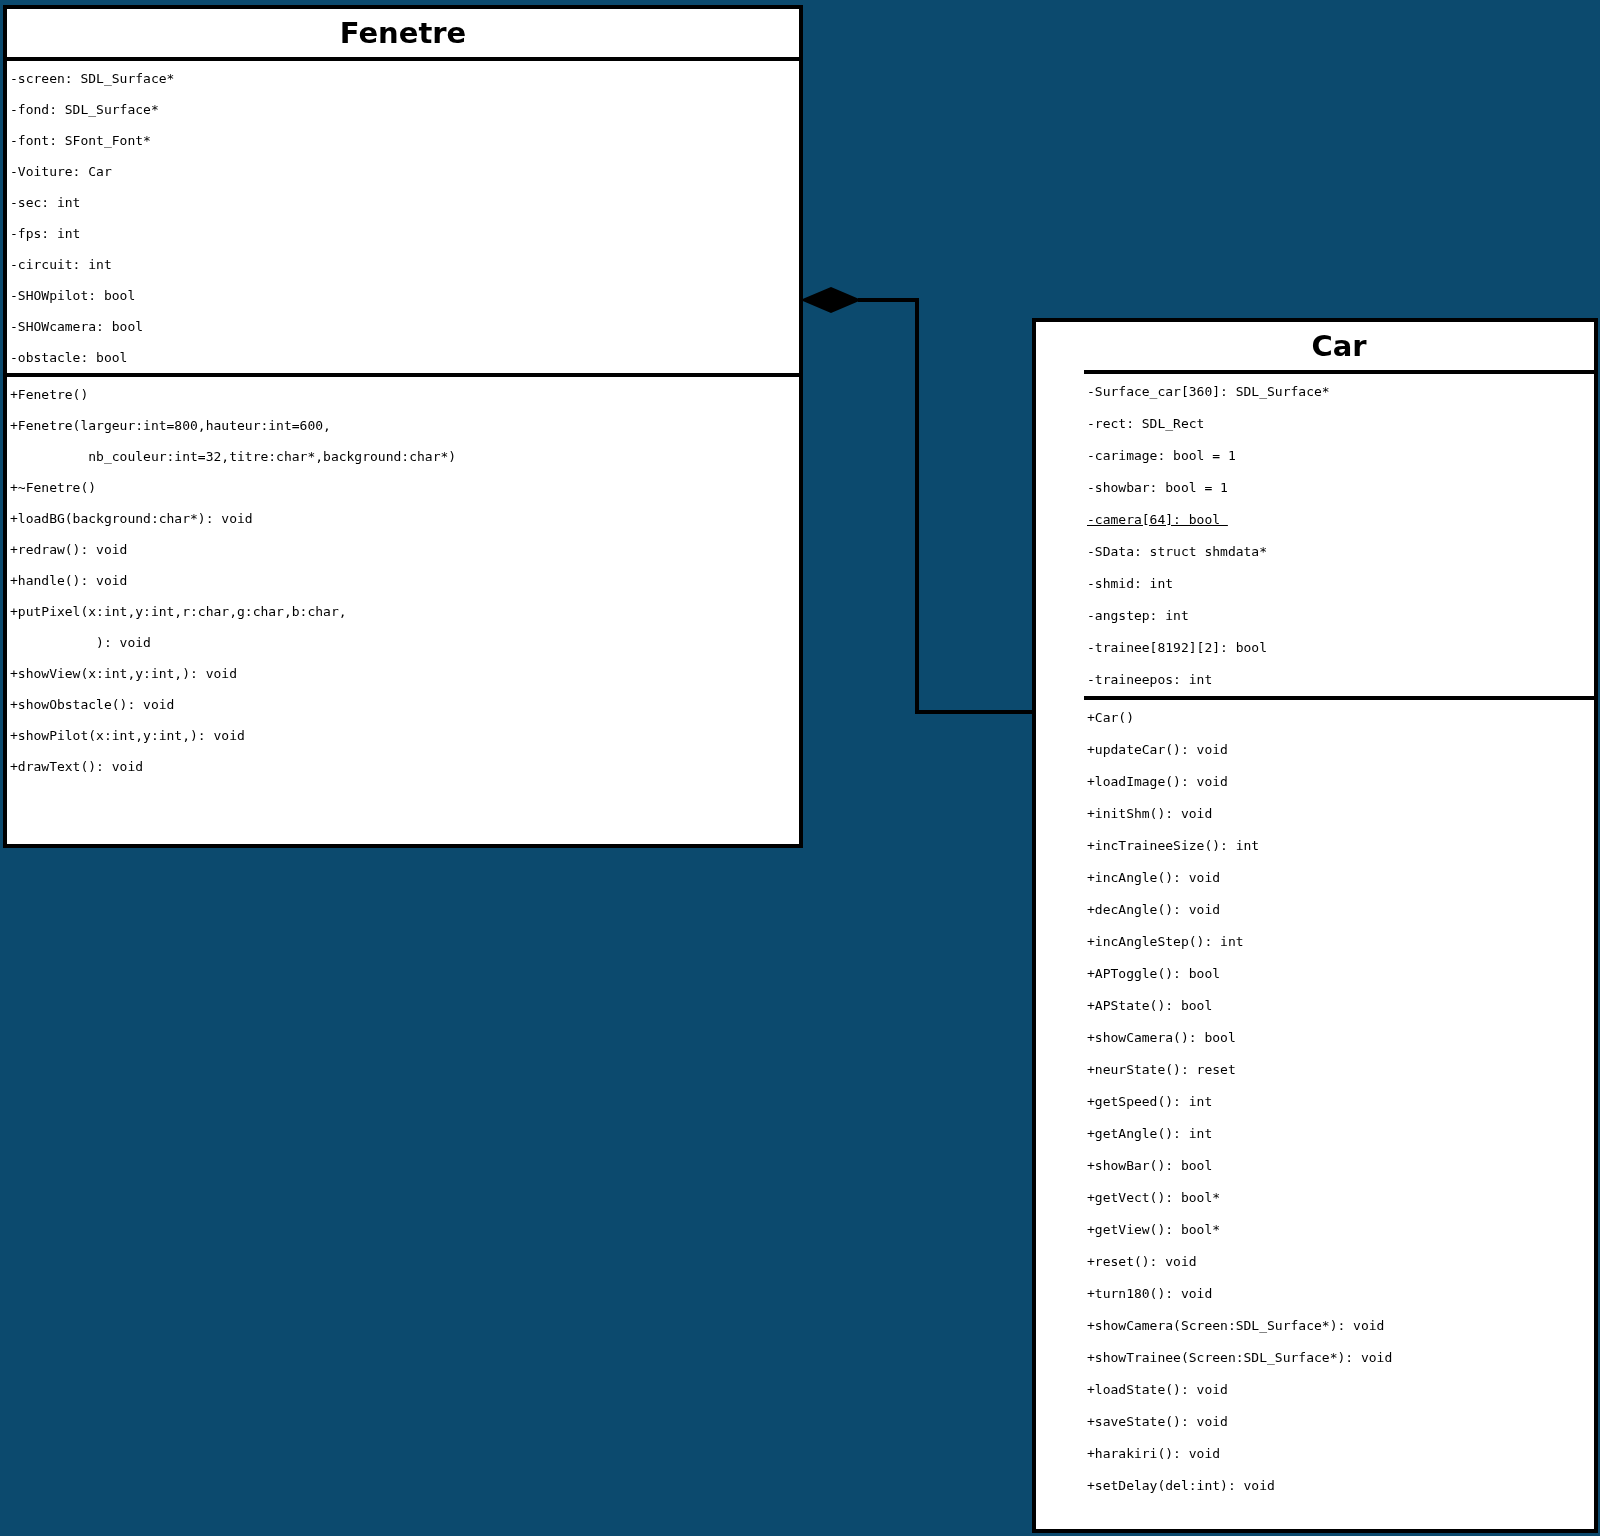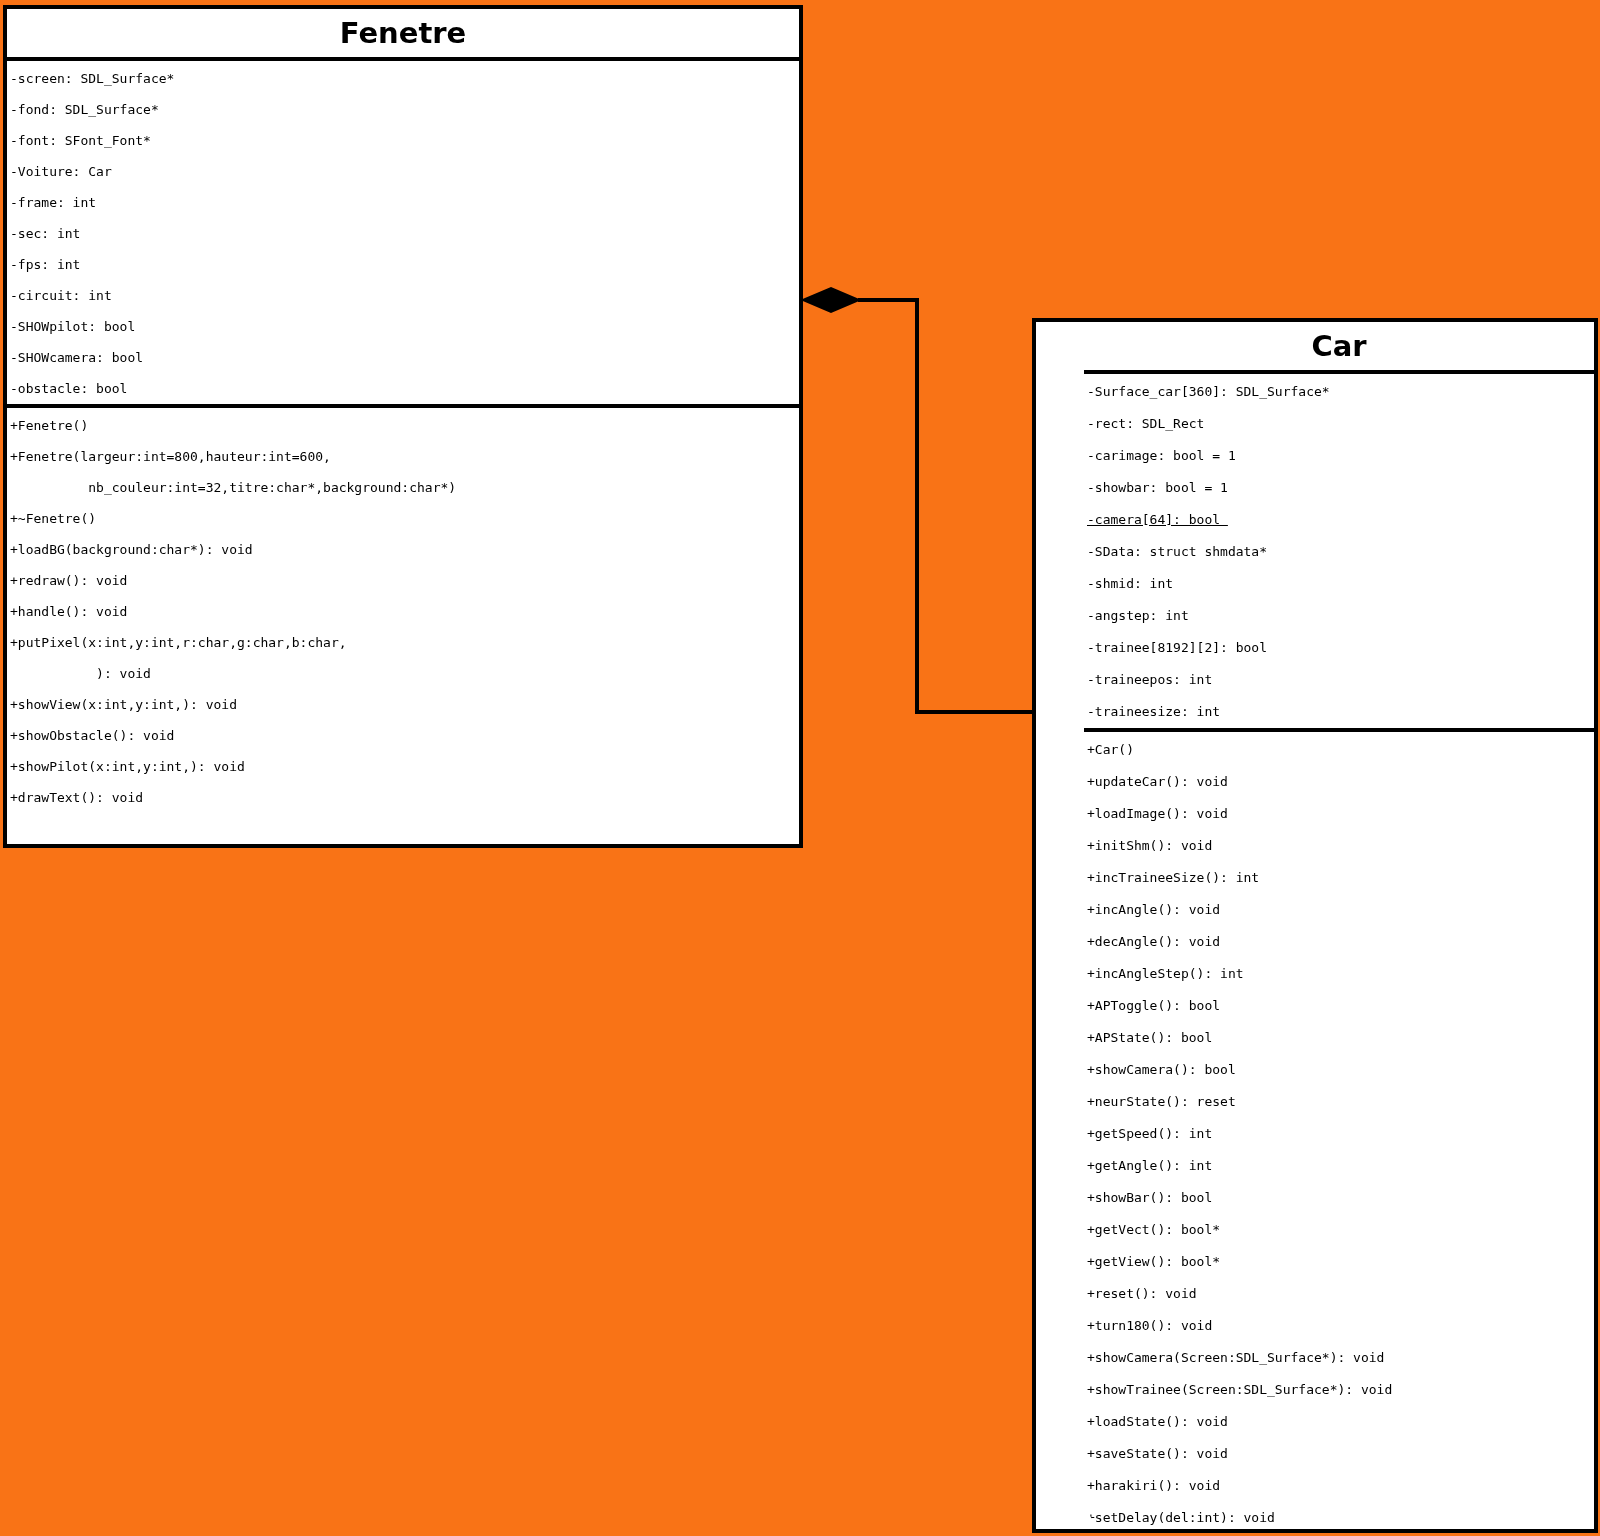--- a/index.html
+++ b/index.html
@@ -10,21 +10,21 @@
   body {
     width: 1600px;
     height: 1536px;
     font-family: "DejaVu Sans Mono", "Liberation Mono", monospace;
     color: #000000;
   }
   .canvas {
     position: relative;
     width: 1600px;
     height: 1536px;
-    background: #f97316;
+    background: #0c4a6e;
     overflow: hidden;
   }
   .connector-svg {
     position: absolute;
     left: 0;
     top: 0;
     width: 1600px;
     height: 1536px;
     pointer-events: none;
   }
@@ -91,21 +91,20 @@
     <polygon points="803,300 831,288 859,300 831,312" fill="#000000" stroke="#000000" stroke-width="2"></polygon>
   </svg>
 
   <section class="uml-class fenetre">
     <header class="class-title">Fenetre</header>
     <div class="compartment attributes">
         <div class="member">-screen: SDL_Surface*</div>
         <div class="member">-fond: SDL_Surface*</div>
         <div class="member">-font: SFont_Font*</div>
         <div class="member">-Voiture: Car</div>
-        <div class="member">-frame: int</div>
         <div class="member">-sec: int</div>
         <div class="member">-fps: int</div>
         <div class="member">-circuit: int</div>
         <div class="member">-SHOWpilot: bool</div>
         <div class="member">-SHOWcamera: bool</div>
         <div class="member">-obstacle: bool</div>
       </div>
     <div class="compartment methods">
         <div class="member">+Fenetre()</div>
         <div class="member">+Fenetre(largeur:int=800,hauteur:int=600,
@@ -129,21 +128,20 @@
         <div class="member">-Surface_car[360]: SDL_Surface*</div>
         <div class="member">-rect: SDL_Rect</div>
         <div class="member">-carimage: bool = 1</div>
         <div class="member">-showbar: bool = 1</div>
         <div class="member"><span class="underline">-camera[64]: bool </span></div>
         <div class="member">-SData: struct shmdata*</div>
         <div class="member">-shmid: int</div>
         <div class="member">-angstep: int</div>
         <div class="member">-trainee[8192][2]: bool</div>
         <div class="member">-traineepos: int</div>
-        <div class="member">-traineesize: int</div>
       </div>
     <div class="compartment methods">
         <div class="member">+Car()</div>
         <div class="member">+updateCar(): void</div>
         <div class="member">+loadImage(): void</div>
         <div class="member">+initShm(): void</div>
         <div class="member">+incTraineeSize(): int</div>
         <div class="member">+incAngle(): void</div>
         <div class="member">+decAngle(): void</div>
         <div class="member">+incAngleStep(): int</div>

